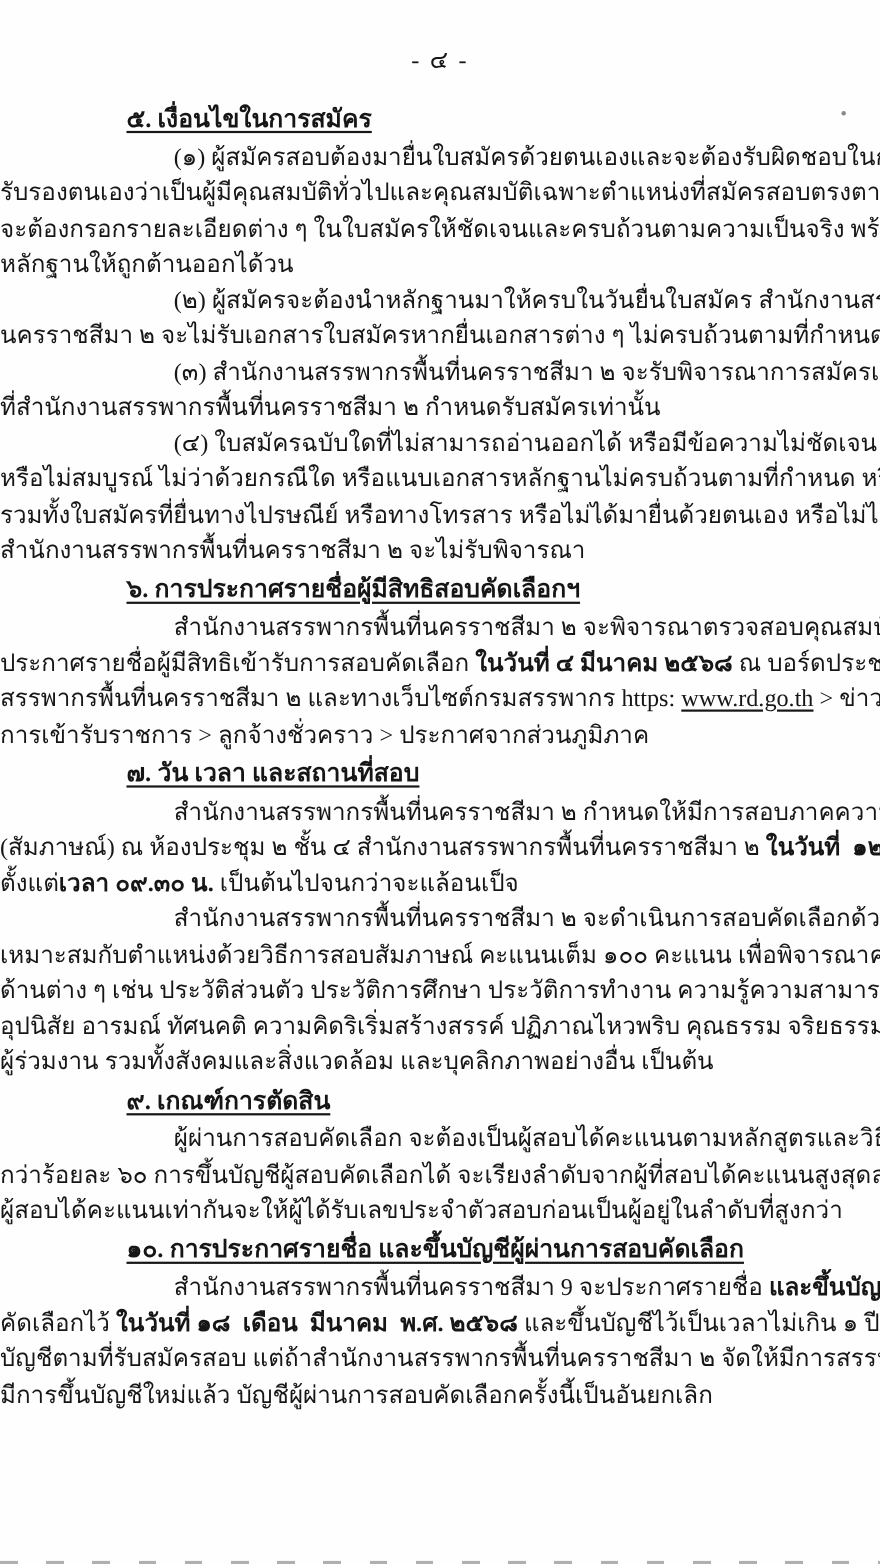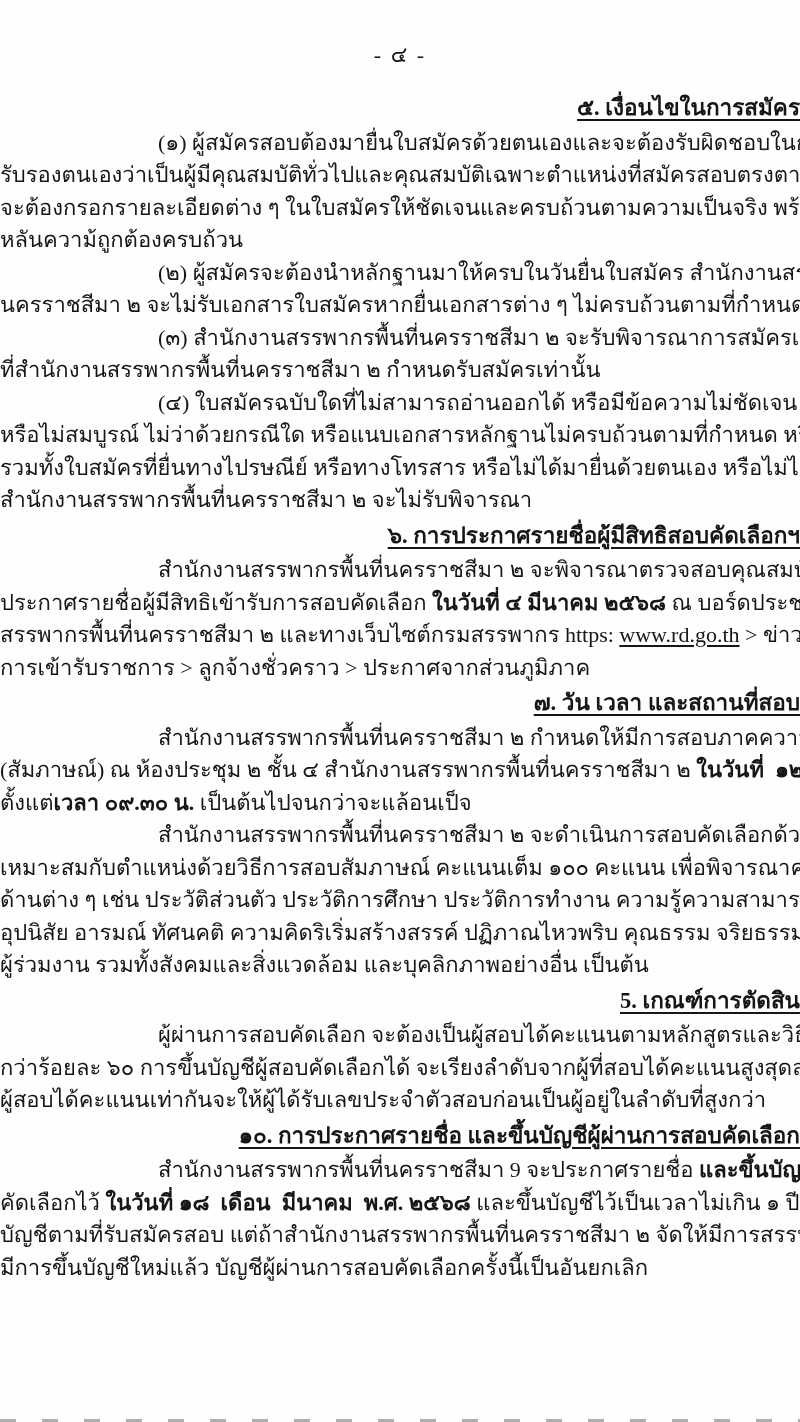--- a/index.html
+++ b/index.html
@@ -27,21 +27,20 @@
   .doc-body{margin-top:22px;}
   .heading{
     font-weight:700;
     font-size:22.5px;
     line-height:32.5px;
     margin:3px 0 2px 115px;
     text-decoration:underline;
     text-underline-offset:4px;
     text-decoration-thickness:1.5px;
     white-space:pre;
-    text-align:right;
   }
   .line{
     font-size:22px;
     line-height:32.5px;
     white-space:pre;
     padding-left:0;
   }
   .line.indent{padding-left:158px;}
   .b{font-weight:700;}
   .u{text-decoration:underline;text-underline-offset:3px;}
@@ -60,21 +59,21 @@
 </head>
 <body>
 
 <div class="page">
   <div class="pageno">- ๔ -</div>
   <div class="doc-body">
       <div class="heading">๕. เงื่อนไขในการสมัคร</div>
       <div class="line indent"><span>(๑) ผู้สมัครสอบต้องมายื่นใบสมัครด้วยตนเองและจะต้องรับผิดชอบในการตรวจสอบและ</span></div>
       <div class="line"><span>รับรองตนเองว่าเป็นผู้มีคุณสมบัติทั่วไปและคุณสมบัติเฉพาะตำแหน่งที่สมัครสอบตรงตามประกาศรับสมัครสอบจริง และ</span></div>
       <div class="line"><span>จะต้องกรอกรายละเอียดต่าง ๆ ในใบสมัครให้ชัดเจนและครบถ้วนตามความเป็นจริง พร้อมทั้งยื่นเอกสารและ</span></div>
-      <div class="line"><span>หลันความ้ถูกต้องครบถ้วน</span></div>
+      <div class="line"><span>หลักฐานให้ถูกต้านออกได้วน</span></div>
       <div class="line indent"><span>(๒) ผู้สมัครจะต้องนำหลักฐานมาให้ครบในวันยื่นใบสมัคร สำนักงานสรรพากรพื้นที่</span></div>
       <div class="line"><span>นครราชสีมา ๒ จะไม่รับเอกสารใบสมัครหากยื่นเอกสารต่าง ๆ ไม่ครบถ้วนตามที่กำหนดไว้ในประกาศฯ</span></div>
       <div class="line indent"><span>(๓) สำนักงานสรรพากรพื้นที่นครราชสีมา ๒ จะรับพิจารณาการสมัครเฉพาะจากใบสมัคร</span></div>
       <div class="line"><span>ที่สำนักงานสรรพากรพื้นที่นครราชสีมา ๒ กำหนดรับสมัครเท่านั้น</span></div>
       <div class="line indent"><span>(๔) ใบสมัครฉบับใดที่ไม่สามารถอ่านออกได้ หรือมีข้อความไม่ชัดเจน ไม่ครบถ้วน</span></div>
       <div class="line"><span>หรือไม่สมบูรณ์ ไม่ว่าด้วยกรณีใด หรือแนบเอกสารหลักฐานไม่ครบถ้วนตามที่กำหนด หรือไม่ปฏิบัติตามคำแนะนำ</span></div>
       <div class="line"><span>รวมทั้งใบสมัครที่ยื่นทางไปรษณีย์ หรือทางโทรสาร หรือไม่ได้มายื่นด้วยตนเอง หรือไม่ได้ยื่นภายในเวลาที่กำหนด</span></div>
       <div class="line"><span>สำนักงานสรรพากรพื้นที่นครราชสีมา ๒ จะไม่รับพิจารณา</span></div>
       <div class="heading">๖. การประกาศรายชื่อผู้มีสิทธิสอบคัดเลือกฯ</div>
       <div class="line indent"><span>สำนักงานสรรพากรพื้นที่นครราชสีมา ๒ จะพิจารณาตรวจสอบคุณสมบัติผู้สมัครและจะ</span></div>
@@ -83,21 +82,21 @@
       <div class="line"><span>การเข้ารับราชการ &gt; ลูกจ้างชั่วคราว &gt; ประกาศจากส่วนภูมิภาค</span></div>
       <div class="heading">๗. วัน เวลา และสถานที่สอบ</div>
       <div class="line indent"><span>สำนักงานสรรพากรพื้นที่นครราชสีมา ๒ กำหนดให้มีการสอบภาคความเหมาะสมกับตำแหน่ง</span></div>
       <div class="line"><span>(สัมภาษณ์) ณ ห้องประชุม ๒ ชั้น ๔ สำนักงานสรรพากรพื้นที่นครราชสีมา ๒ </span><span class="b">ในวันที่  ๑๒  เดือน มีนาคม  พ.ศ. ๒๕๖๘</span></div>
       <div class="line"><span>ตั้งแต่</span><span class="b">เวลา ๐๙.๓๐ น.</span><span> เป็นต้นไปจนกว่าจะแล้อนเป็จ</span></div>
       <div class="line indent"><span>สำนักงานสรรพากรพื้นที่นครราชสีมา ๒ จะดำเนินการสอบคัดเลือกด้วยการประเมินความ</span></div>
       <div class="line"><span>เหมาะสมกับตำแหน่งด้วยวิธีการสอบสัมภาษณ์ คะแนนเต็ม ๑๐๐ คะแนน เพื่อพิจารณาความเหมาะสมกับตำแหน่งใน</span></div>
       <div class="line"><span>ด้านต่าง ๆ เช่น ประวัติส่วนตัว ประวัติการศึกษา ประวัติการทำงาน ความรู้ความสามารถ ประสบการณ์ ท่วงทีวาจา</span></div>
       <div class="line"><span>อุปนิสัย อารมณ์ ทัศนคติ ความคิดริเริ่มสร้างสรรค์ ปฏิภาณไหวพริบ คุณธรรม จริยธรรม การปรับตัวเข้ากับ</span></div>
       <div class="line"><span>ผู้ร่วมงาน รวมทั้งสังคมและสิ่งแวดล้อม และบุคลิกภาพอย่างอื่น เป็นต้น</span></div>
-      <div class="heading">5. เกณฑ์การตัดสิน</div>
+      <div class="heading">๙. เกณฑ์การตัดสิน</div>
       <div class="line indent"><span>ผู้ผ่านการสอบคัดเลือก จะต้องเป็นผู้สอบได้คะแนนตามหลักสูตรและวิธีการสอบคัดเลือกไม่ต่ำ</span></div>
       <div class="line"><span>กว่าร้อยละ ๖๐ การขึ้นบัญชีผู้สอบคัดเลือกได้ จะเรียงลำดับจากผู้ที่สอบได้คะแนนสูงสุดลงมาตามลำดับ ในกรณีที่มี</span></div>
       <div class="line"><span>ผู้สอบได้คะแนนเท่ากันจะให้ผู้ได้รับเลขประจำตัวสอบก่อนเป็นผู้อยู่ในลำดับที่สูงกว่า</span></div>
       <div class="heading">๑๐. การประกาศรายชื่อ และขึ้นบัญชีผู้ผ่านการสอบคัดเลือก</div>
       <div class="line indent"><span>สำนักงานสรรพากรพื้นที่นครราชสีมา 9 จะประกาศรายชื่อ </span><span class="b">และขึ้นบัญชีผู้ผ่านการสอบ</span></div>
       <div class="line"><span>คัดเลือกไว้ </span><span class="b">ในวันที่ ๑๘  เดือน  มีนาคม  พ.ศ. ๒๕๖๘</span><span> และขึ้นบัญชีไว้เป็นเวลาไม่เกิน ๑ ปี นับตั้งแต่วันที่ได้ประกาศขึ้น</span></div>
       <div class="line"><span>บัญชีตามที่รับสมัครสอบ แต่ถ้าสำนักงานสรรพากรพื้นที่นครราชสีมา ๒ จัดให้มีการสรรหาในตำแหน่งเดียวกันนี้อีก และได้</span></div>
       <div class="line"><span>มีการขึ้นบัญชีใหม่แล้ว บัญชีผู้ผ่านการสอบคัดเลือกครั้งนี้เป็นอันยกเลิก</span></div>
     </div>
   <div class="speck speck1"></div>

